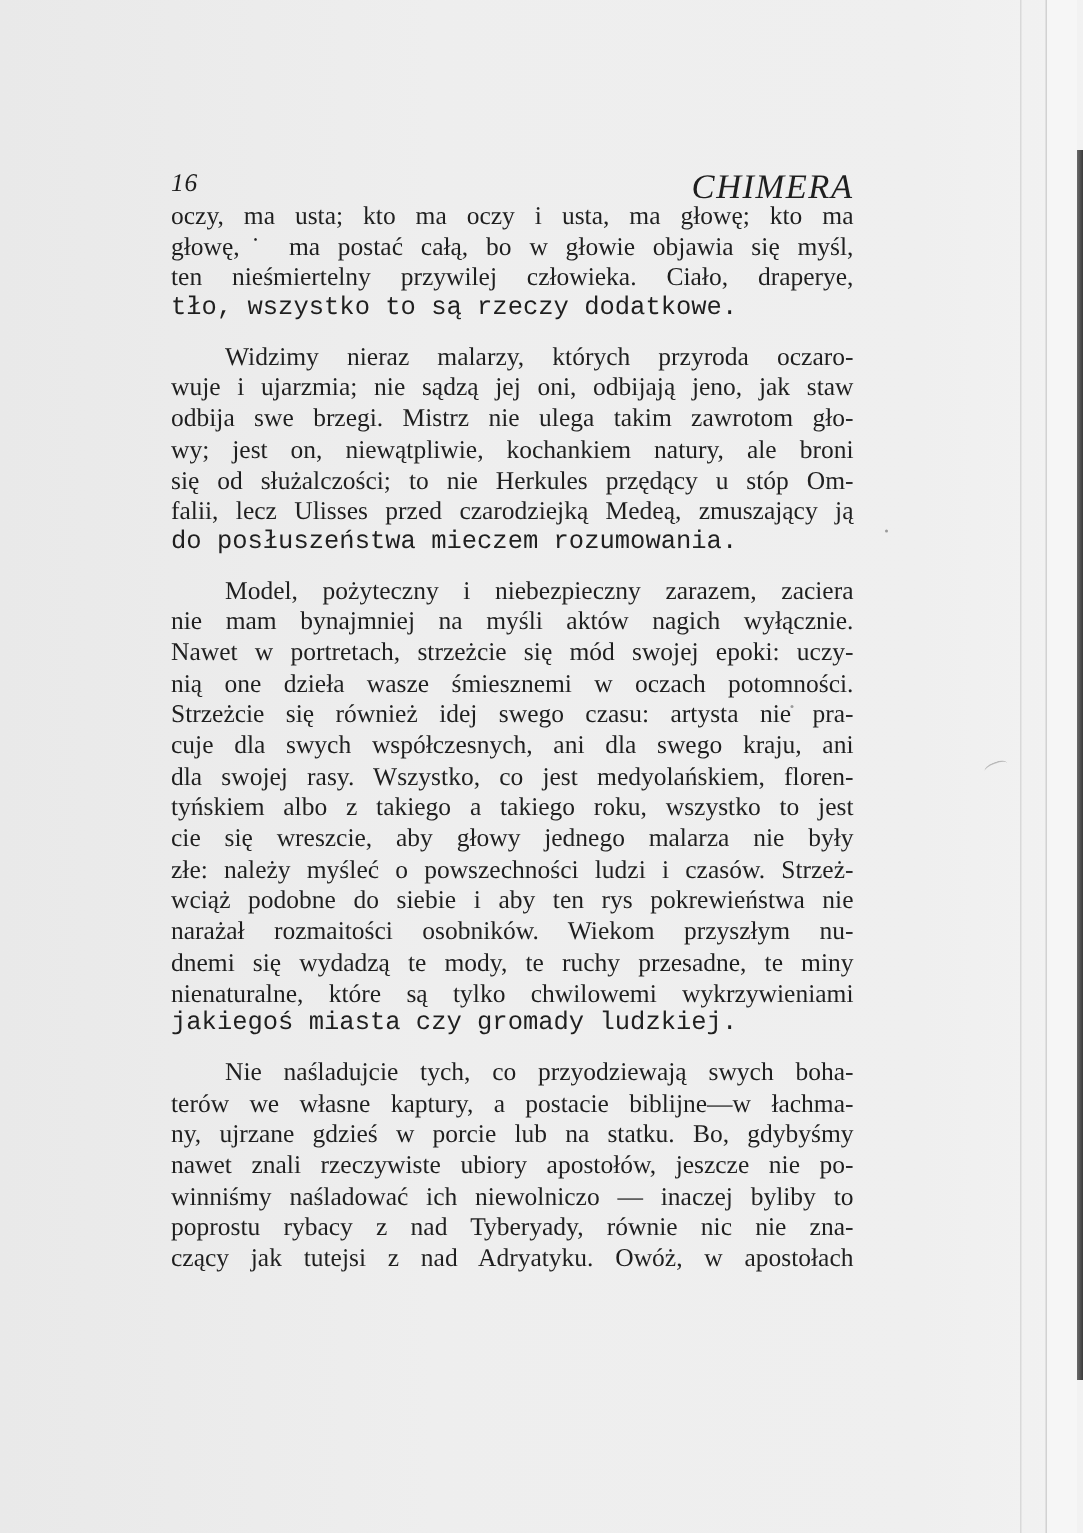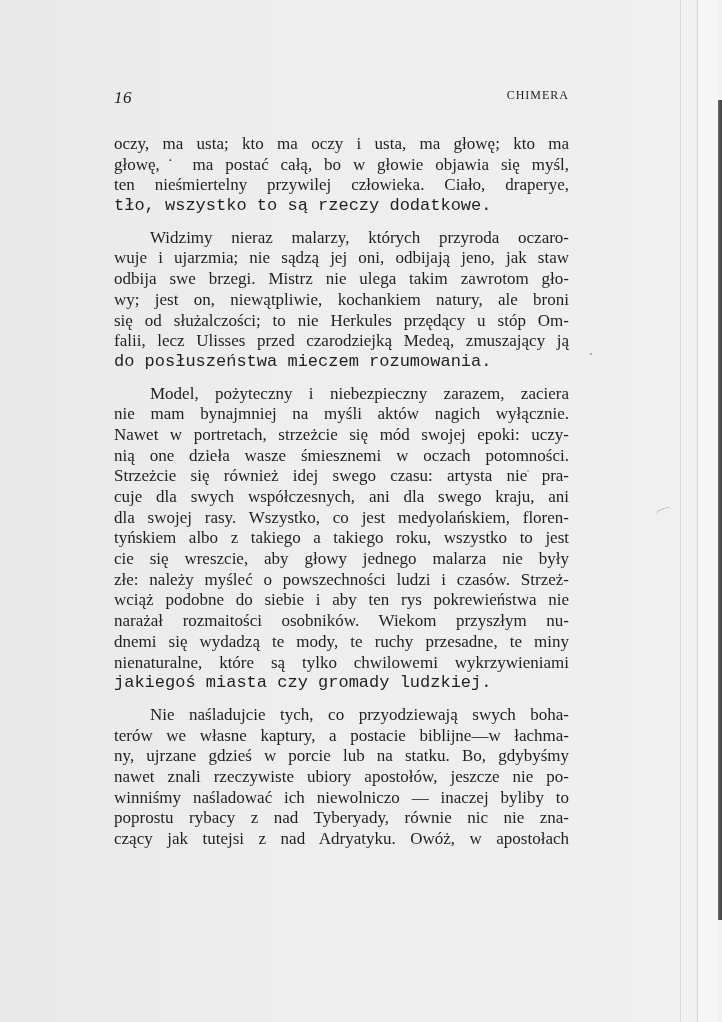--- a/index.html
+++ b/index.html
@@ -37,38 +37,39 @@
     .page-edge-dark {
       position: absolute;
       top: 100px;
       left: 718px;
       width: 4px;
       height: 820px;
       background: linear-gradient(90deg, #6b6b6b, #3a3a3a);
     }
     .header {
       position: absolute;
-      top: 88px;
+      top: 112px;
       left: 114px;
       width: 455px;
       height: 22px;
     }
     .page-number {
       position: absolute;
       left: 0;
       top: 0;
       font-style: italic;
       font-size: 17px;
       letter-spacing: 0.5px;
     }
     .running-title {
       position: absolute;
       right: 0;
       top: 0;
-      font-size: 12px;
+      font-style: italic;
+      font-size: 23px;
       letter-spacing: 1px;
     }
     .body-text {
       position: absolute;
       top: 134px;
       left: 114px;
       width: 455px;
     }
     .line {
       height: 20.7px;

